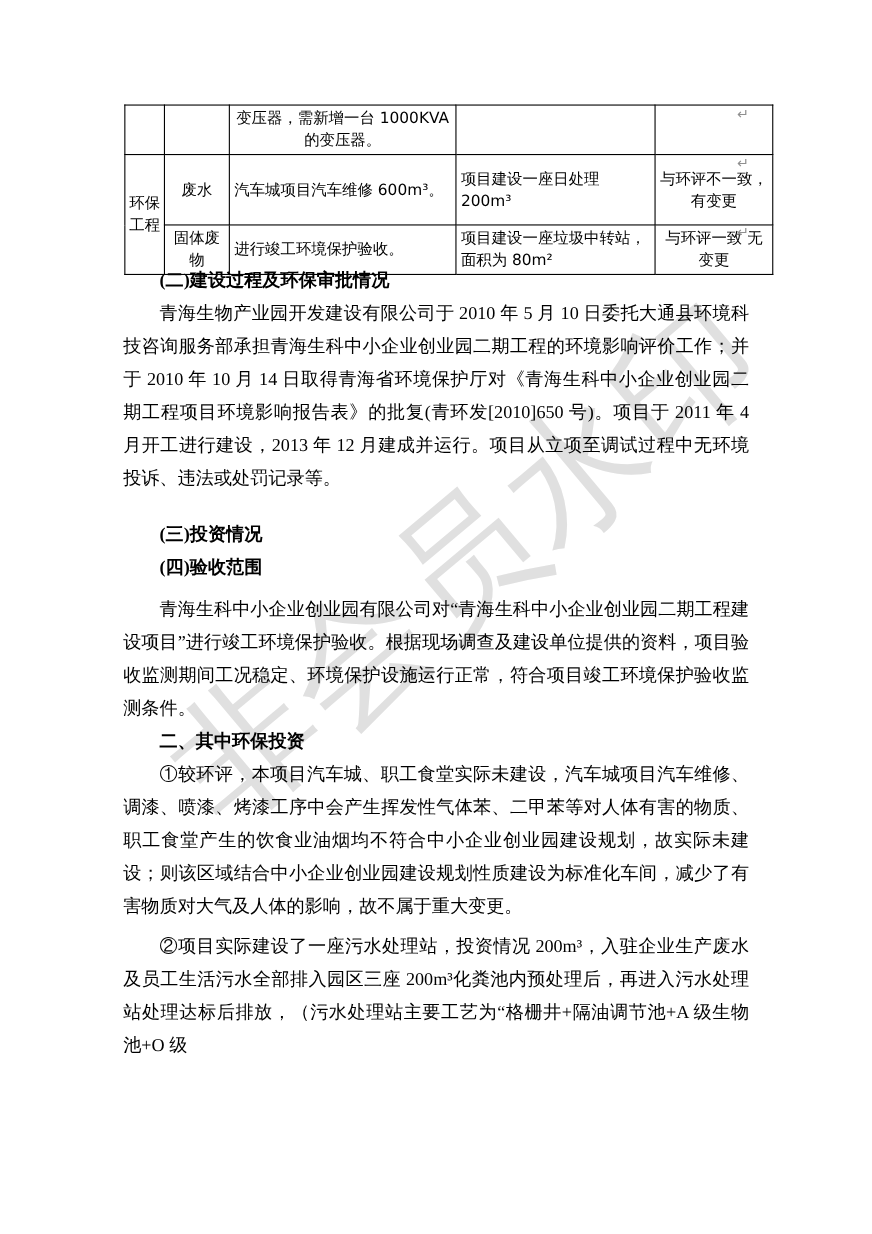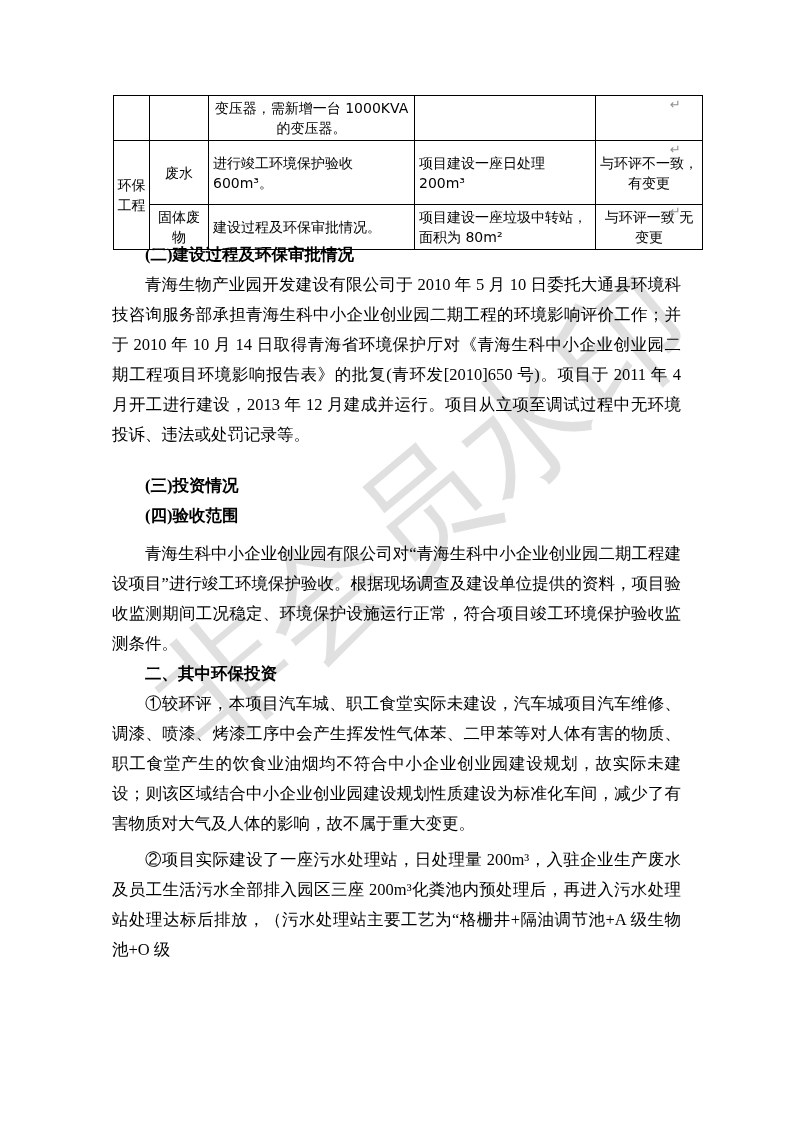--- a/index.html
+++ b/index.html
@@ -96,41 +96,41 @@
         <tr class="r1">
       <td class="c1"></td>
       <td class="c2"></td>
       <td class="c3">变压器，需新增一台 1000KVA 的变压器。</td>
       <td class="c4"></td>
       <td class="c5"></td>
     </tr>
     <tr class="r2">
       <td class="c1 group" rowspan="2">环保工程</td>
       <td class="c2">废水</td>
-      <td class="c3 left">进行竣工环境保护验收 600m³。</td>
+      <td class="c3 left">汽车城项目汽车维修 600m³。</td>
       <td class="c4 left">项目建设一座日处理 200m³</td>
       <td class="c5">与环评不一致，有变更</td>
     </tr>
     <tr class="r3">
       <td class="c2">固体废物</td>
-      <td class="c3 left">建设过程及环保审批情况。</td>
+      <td class="c3 left">进行竣工环境保护验收。</td>
       <td class="c4 left">项目建设一座垃圾中转站，面积为 80m²</td>
       <td class="c5">与环评一致 无变更</td>
     </tr>
   </tbody>
     </table>
 
   <span class="pmark m1">↵</span>
   <span class="pmark m2">↵</span>
   <span class="pmark m3">↵</span>
 
   <div class="body-text">
     <div class="sec heading">(二)建设过程及环保审批情况</div>
     <div class="sec para">青海生物产业园开发建设有限公司于 2010 年 5 月 10 日委托大通县环境科技咨询服务部承担青海生科中小企业创业园二期工程的环境影响评价工作；并于 2010 年 10 月 14 日取得青海省环境保护厅对《青海生科中小企业创业园二期工程项目环境影响报告表》的批复(青环发[2010]650 号)。项目于 2011 年 4 月开工进行建设，2013 年 12 月建成并运行。项目从立项至调试过程中无环境投诉、违法或处罚记录等。</div>
     <div class="sec heading mt5">(三)投资情况</div>
     <div class="sec heading">(四)验收范围</div>
     <div class="sec para mt8">青海生科中小企业创业园有限公司对“青海生科中小企业创业园二期工程建设项目”进行竣工环境保护验收。根据现场调查及建设单位提供的资料，项目验收监测期间工况稳定、环境保护设施运行正常，符合项目竣工环境保护验收监测条件。</div>
     <div class="sec heading">二、其中环保投资</div>
     <div class="sec para">①较环评，本项目汽车城、职工食堂实际未建设，汽车城项目汽车维修、调漆、喷漆、烤漆工序中会产生挥发性气体苯、二甲苯等对人体有害的物质、职工食堂产生的饮食业油烟均不符合中小企业创业园建设规划，故实际未建设；则该区域结合中小企业创业园建设规划性质建设为标准化车间，减少了有害物质对大气及人体的影响，故不属于重大变更。</div>
-    <div class="sec para mt6">②项目实际建设了一座污水处理站，日处理量 200m³，入驻企业生产废水及员工生活污水全部排入园区三座 200m³化粪池内预处理后，再进入污水处理站处理达标后排放，（污水处理站主要工艺为“格栅井+隔油调节池+A 级生物池+O 级</div>
+    <div class="sec para mt6">②项目实际建设了一座污水处理站，投资情况 200m³，入驻企业生产废水及员工生活污水全部排入园区三座 200m³化粪池内预处理后，再进入污水处理站处理达标后排放，（污水处理站主要工艺为“格栅井+隔油调节池+A 级生物池+O 级</div>
   </div>
 
 </div>
 
 </body></html>

